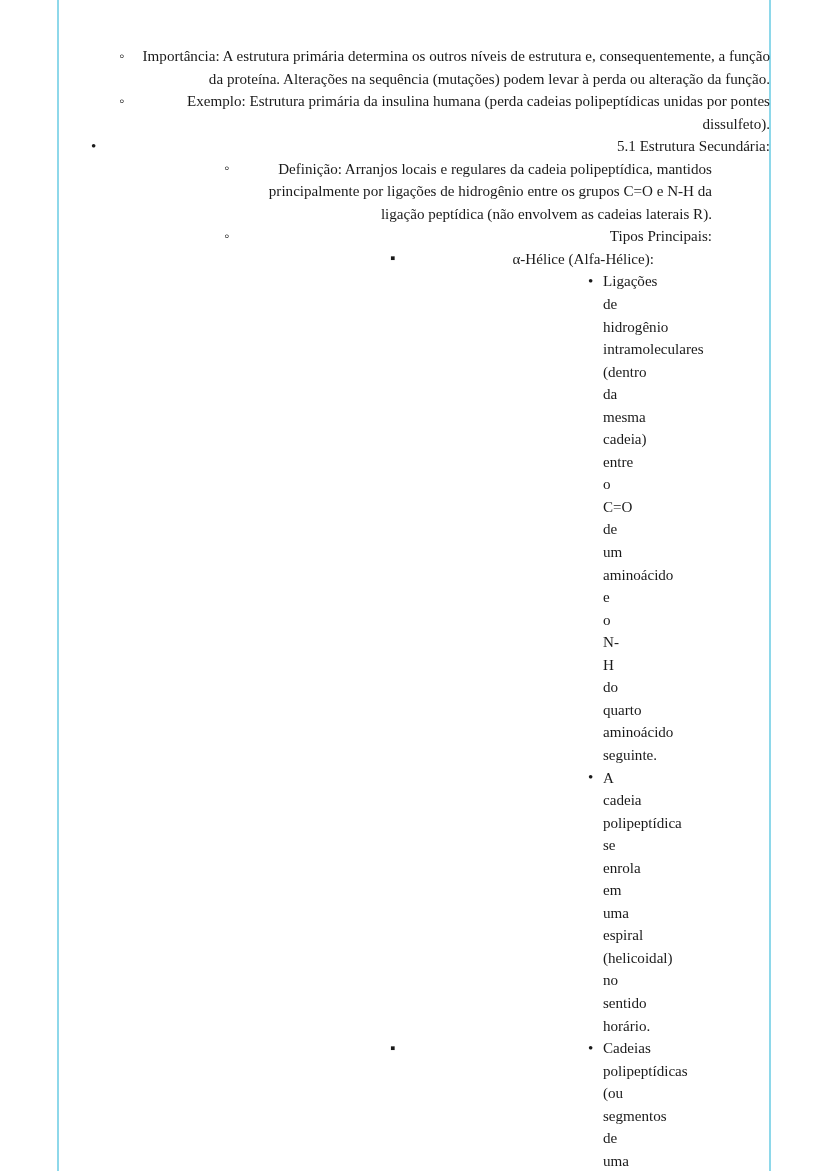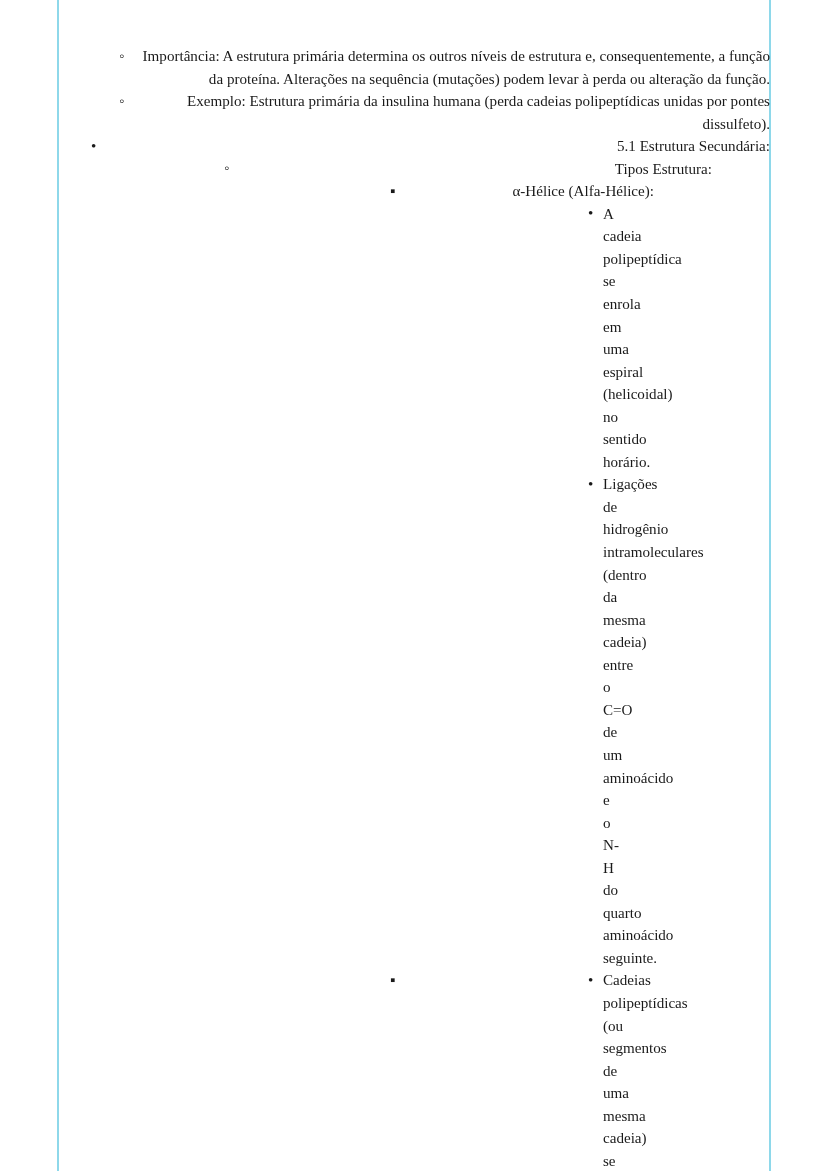--- a/index.html
+++ b/index.html
@@ -119,28 +119,29 @@
 
   <ul class="lvl2">
     <li>Importância: A estrutura primária determina os outros níveis de estrutura e, consequentemente, a função da proteína. Alterações na sequência (mutações) podem levar à perda ou alteração da função.</li>
     <li>Exemplo: Estrutura primária da insulina humana (perda cadeias polipeptídicas unidas por pontes dissulfeto).</li>
   </ul>
 
   <ul class="lvl1">
     <li>
       <span>5.1 Estrutura Secundária:</span>
       <ul class="lvl2">
+        <li>Definição: Arranjos locais e regulares da cadeia polipeptídica, mantidos principalmente por ligações de hidrogênio entre os grupos C=O e N-H da ligação peptídica (não envolvem as cadeias laterais R).</li>
         <li>
-          <span>Tipos Estrutura:</span>
+          <span>Tipos Principais:</span>
           <ul class="lvl3">
             <li>
               <span>α-Hélice (Alfa-Hélice):</span>
               <ul class="lvl4">
+                <li>Ligações de hidrogênio intramoleculares (dentro da mesma cadeia) entre o C=O de um aminoácido e o N-H do quarto aminoácido seguinte.</li>
                 <li>A cadeia polipeptídica se enrola em uma espiral (helicoidal) no sentido horário.</li>
-                <li>Ligações de hidrogênio intramoleculares (dentro da mesma cadeia) entre o C=O de um aminoácido e o N-H do quarto aminoácido seguinte.</li>
               </ul>
             </li>
             <li>
               <ul class="lvl4">
                 <li>Cadeias polipeptídicas (ou segmentos de uma mesma cadeia) se alinham lado a lado, formando uma estrutura plana ou ligeiramente pregueada.</li>
 
               </ul>
             </li>
           </ul>
         </li>

